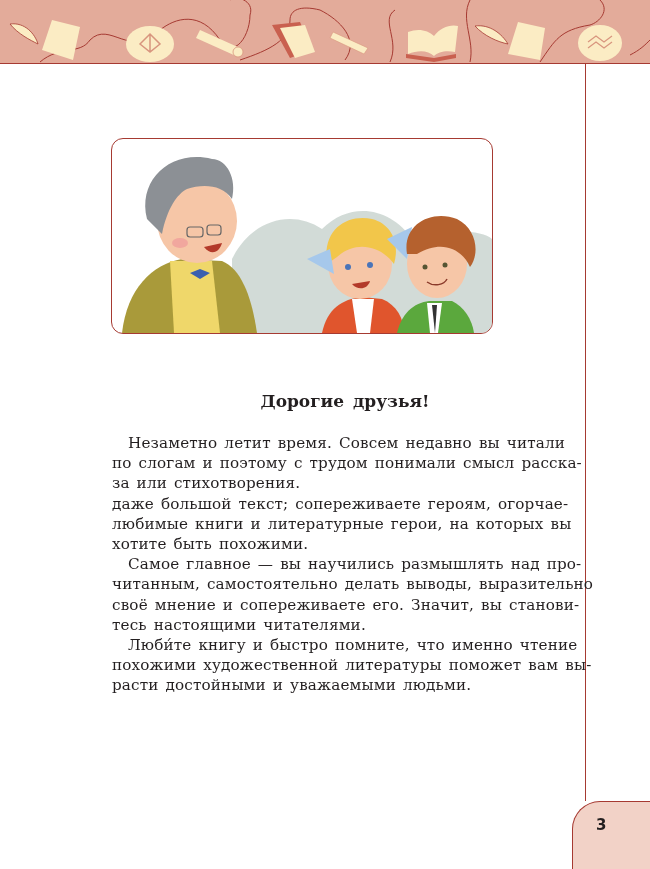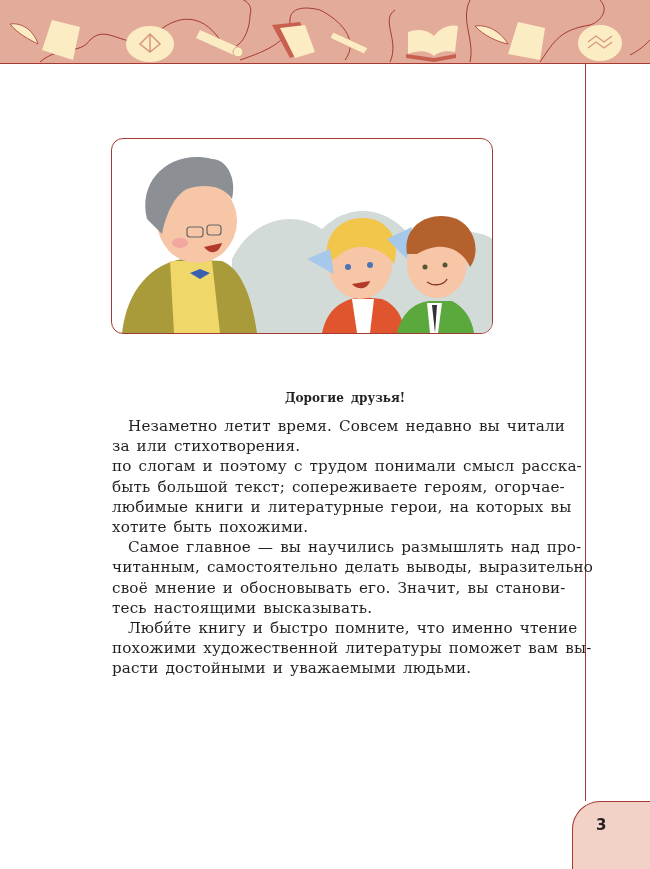--- a/index.html
+++ b/index.html
@@ -8,23 +8,23 @@
   .banner { position:absolute; left:0; top:0; width:650px; height:63px; background:#e3ab9a;
             border-bottom:1.5px solid #a63a32; }
   .banner svg { position:absolute; left:0; top:0; }
   .margin-line { position:absolute; left:585px; top:63px; width:0; height:738px; border-left:1.5px solid #a63a32; }
   .page-tab { position:absolute; left:572px; top:801px; width:90px; height:80px; background:#f2d2c7;
               border-top:1.5px solid #a63a32; border-left:1.5px solid #a63a32; border-top-left-radius:28px; }
   .page-num { position:absolute; left:596px; top:816px; font-family:"DejaVu Sans", sans-serif; font-weight:bold;
               font-size:15px; color:#231f20; }
   .illustration { position:absolute; left:111px; top:138px; width:380px; height:194px; border:1.5px solid #a63a32;
                   border-radius:12px; overflow:hidden; background:#ffffff; }
-  .heading { position:absolute; left:0; width:650px; top:391px; text-align:center; font-weight:bold; font-size:12px;
+  .heading { position:absolute; left:0; width:650px; top:391px; text-align:center; font-weight:bold; font-size:17px;
              word-spacing:3px; padding-left:40px; box-sizing:border-box; }
-  .text { position:absolute; left:112px; top:416px; width:436px; font-size:15.2px; line-height:20.2px; }
+  .text { position:absolute; left:112px; top:433px; width:436px; font-size:15.2px; line-height:20.2px; }
   .line { display:block; text-align:justify; text-align-last:justify; white-space:nowrap; height:20.2px;
           word-spacing:2px; letter-spacing:0.15px; }
   .line.last { text-align-last:left; }
   .line.indent { padding-left:16px; }
 </style>
 </head>
 <body>
 
 <div class="banner">
   <svg width="650" height="63" viewBox="0 0 650 63">
@@ -122,28 +122,28 @@
         <circle cx="333" cy="126" r="2.5" fill="#553"></circle>
       <path d="M315 143 C322 148 332 146 335 140" fill="none" stroke="#8a3a2a" stroke-width="1.5"></path>
     </g>
   </svg>
 </div>
 
 <div class="heading">Дорогие друзья!</div>
 
 <div class="text">
   <span class="line indent">Незаметно летит время. Совсем недавно вы читали</span>
+  <span class="line">по слогам и поэтому с трудом понимали смысл расска-</span>
   <span class="line last">за или стихотворения.</span>
-  <span class="line">по слогам и поэтому с трудом понимали смысл расска-</span>
-  <span class="line">быть большой текст; сопереживаете героям, огорчае-</span>
+  <span class="line">даже большой текст; сопереживаете героям, огорчае-</span>
   <span class="line">любимые книги и литературные герои, на которых вы</span>
   <span class="line last">хотите быть похожими.</span>
   <span class="line indent">Самое главное — вы научились размышлять над про-</span>
   <span class="line">читанным, самостоятельно делать выводы, выразительно</span>
-  <span class="line">своё мнение и обосновывать его. Значит, вы станови-</span>
-  <span class="line last">тесь настоящими высказывать.</span>
+  <span class="line">своё мнение и сопереживаете его. Значит, вы станови-</span>
+  <span class="line last">тесь настоящими читателями.</span>
   <span class="line indent">Люби́те книгу и быстро помните, что именно чтение</span>
   <span class="line">похожими художественной литературы поможет вам вы-</span>
   <span class="line last">расти достойными и уважаемыми людьми.</span>
 </div>
 
 <div class="page-tab"></div>
 <div class="page-num">3</div>
 
 </body></html>

